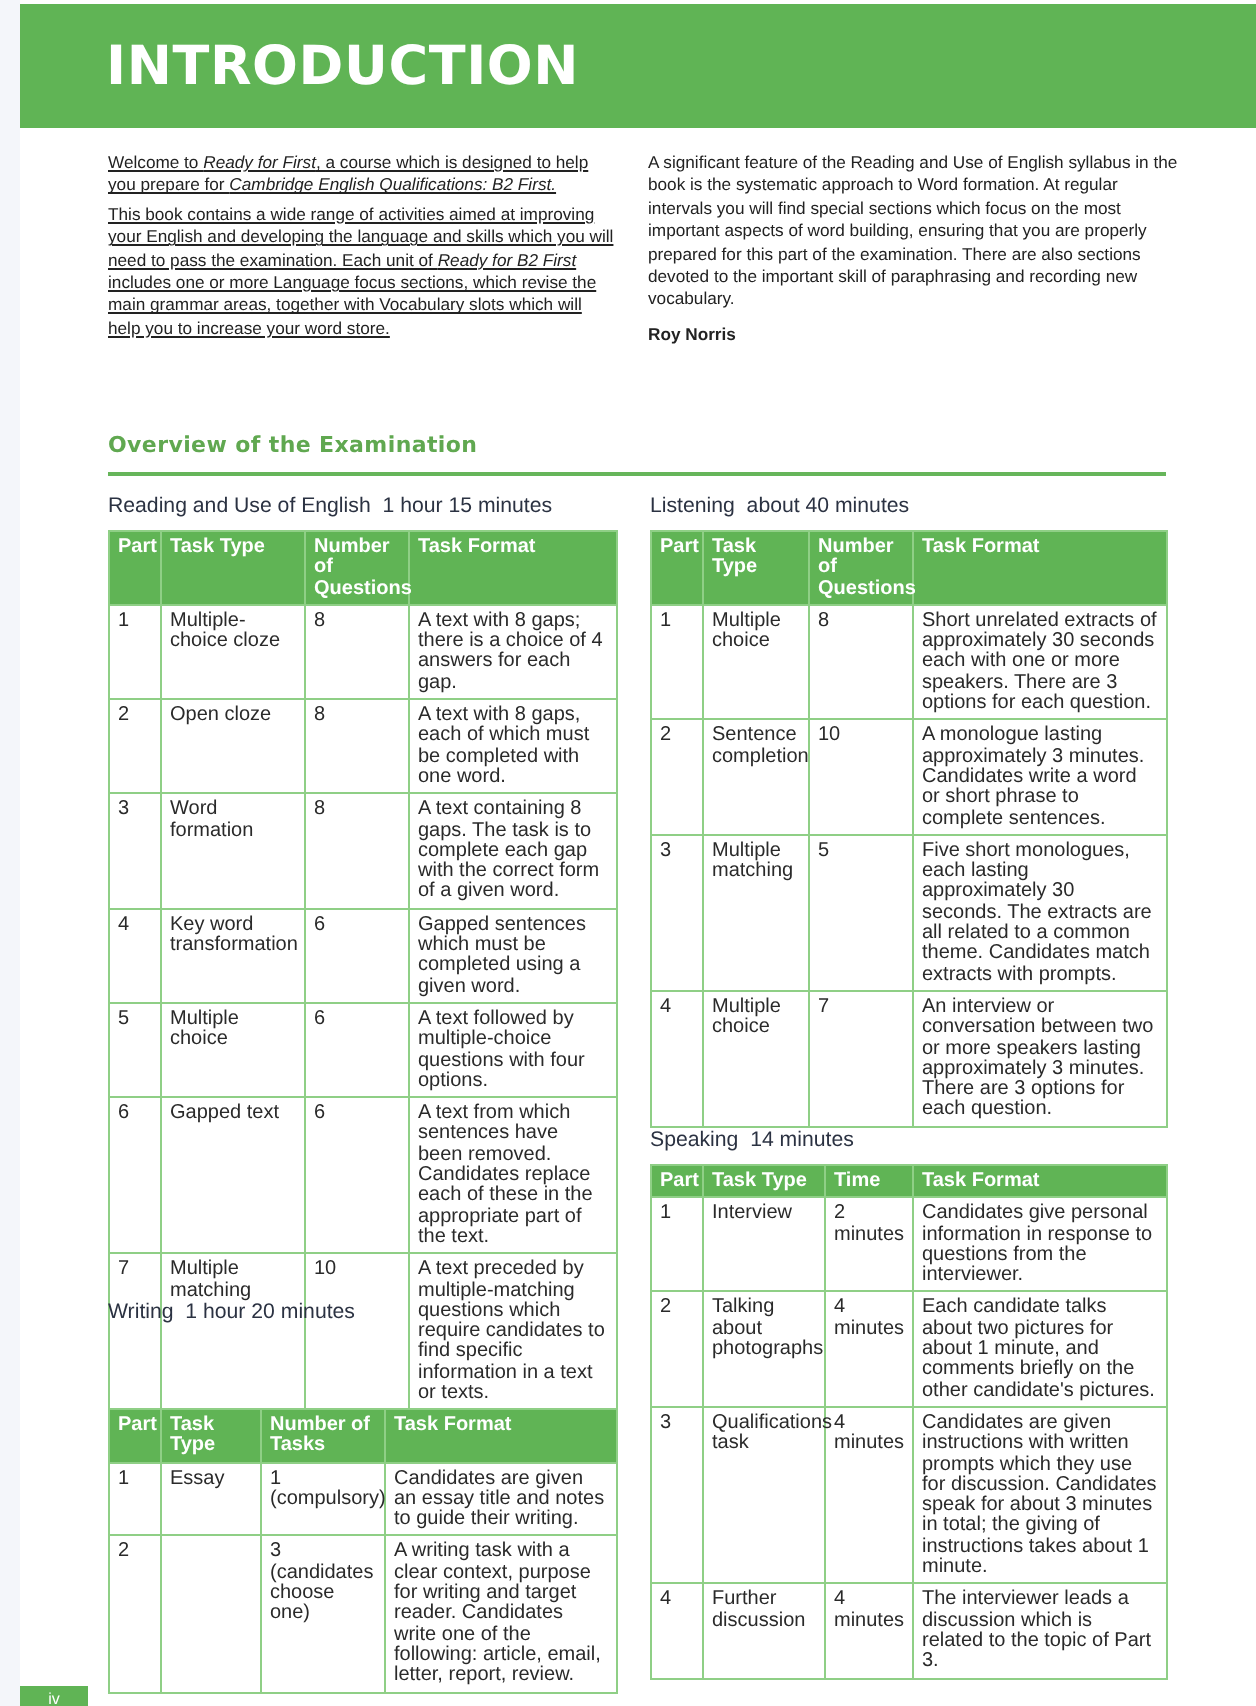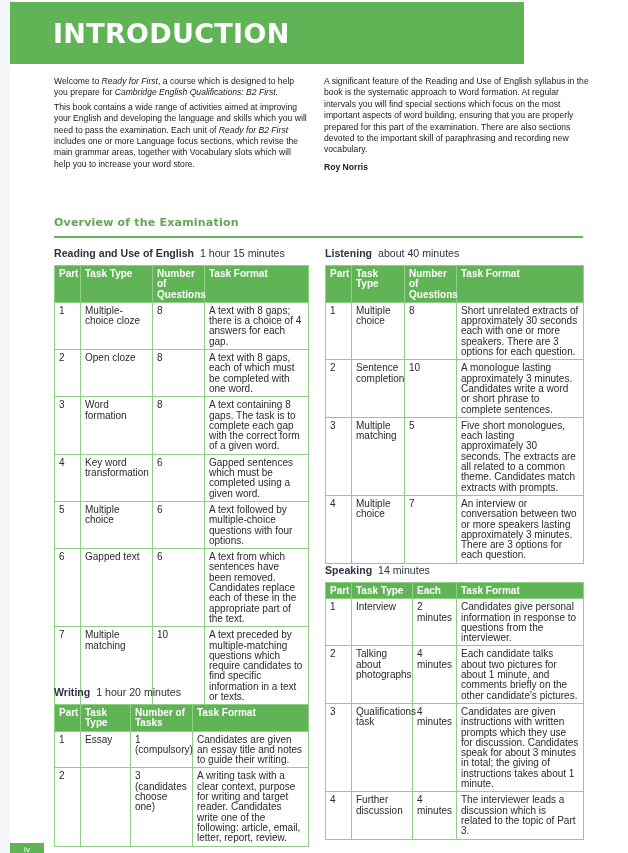--- a/index.html
+++ b/index.html
@@ -7,47 +7,47 @@
     width: 628px; height: 853px; overflow: hidden; position: relative;
     background: #f4f6fa;
     font-family: "Liberation Sans", sans-serif;
     color: #222;
   }
   .page {
     position: absolute; left: 10px; top: 0; width: 618px; height: 853px;
     background: #ffffff;
   }
   .banner {
-    position: absolute; left: 0; top: 2px; width: 514px; height: 62px;
+    position: absolute; left: 0; top: 2px; width: 618px; height: 62px;
     background: #60b455;
   }
   .banner h1 {
     margin: 0; position: absolute; left: 43px; top: 16px;
     color: #fff; font-family: "DejaVu Sans", sans-serif; font-weight: bold;
     font-size: 27px; letter-spacing: 0.3px;
   }
   .intro {
     position: absolute; top: 76px; font-size: 8.6px; line-height: 11.4px; color: #222;
   }
   .intro p { margin: 0 0 3px 0; }
-  .intro-left { left: 44px; width: 254px; }
+  .intro-left { left: 44px; width: 254px; text-decoration: underline; }
   .intro-right { left: 314px; width: 268px; }
   .author { text-align: left; font-weight: bold; margin-top: 6px !important; }
   .overview-title {
     position: absolute; left: 44px; top: 216px; margin: 0;
     font-family: "DejaVu Sans", sans-serif; font-weight: bold; font-size: 11px;
     color: #60a850; letter-spacing: 0.2px;
   }
   .overview-rule {
     position: absolute; left: 44px; top: 236px; width: 529px; height: 2px; background: #66b55a;
   }
   .section-head {
     position: absolute; font-size: 10.6px; color: #2b3242; margin: 0; white-space: nowrap;
   }
-  .section-head b { font-weight: bold; }
+  .section-head b { font-weight: normal; }
   table.exam {
     position: absolute; border-collapse: collapse; font-size: 10px; line-height: 10.3px;
     table-layout: fixed;
   }
   table.exam th, table.exam td {
     border: 1.3px solid #8fcf86; vertical-align: top; padding: 3px 4px 2px 4px; text-align: left;
   }
   table.exam th {
     background: #60b455; color: #fff; font-weight: bold; border-color: #8fcf86;
     padding-top: 3px; padding-bottom: 2px;
@@ -134,21 +134,21 @@
         </tr>
         <tr>
           <td>7</td>
           <td>Multiple matching</td>
           <td>10</td>
           <td>A text preceded by multiple-matching questions which require candidates to find specific information in a text or texts.</td>
         </tr>
       </tbody>
   </table>
 
-  <p class="section-head" style="left:44px; top:686px;"><b>Writing</b>&nbsp;&nbsp;<span>1 hour 20 minutes</span></p>
+  <p class="section-head" style="left:44px; top:650px;"><b>Writing</b>&nbsp;&nbsp;<span>1 hour 20 minutes</span></p>
   <table class="exam" style="left:44px; top:704px; width:255px;">
     <colgroup>
         <col style="width:26px">
         <col style="width:50px">
         <col style="width:62px">
         <col>
       </colgroup>
     <thead>
         <tr>
           <th>Part</th>
@@ -222,21 +222,21 @@
     <colgroup>
         <col style="width:26px">
         <col style="width:61px">
         <col style="width:44px">
         <col>
       </colgroup>
     <thead>
         <tr>
           <th>Part</th>
           <th>Task Type</th>
-          <th>Each</th>
+          <th>Time</th>
           <th>Task Format</th>
         </tr>
       </thead>
     <tbody>
         <tr>
           <td>1</td>
           <td>Interview</td>
           <td>2 minutes</td>
           <td>Candidates give personal information in response to questions from the interviewer.</td>
         </tr>

